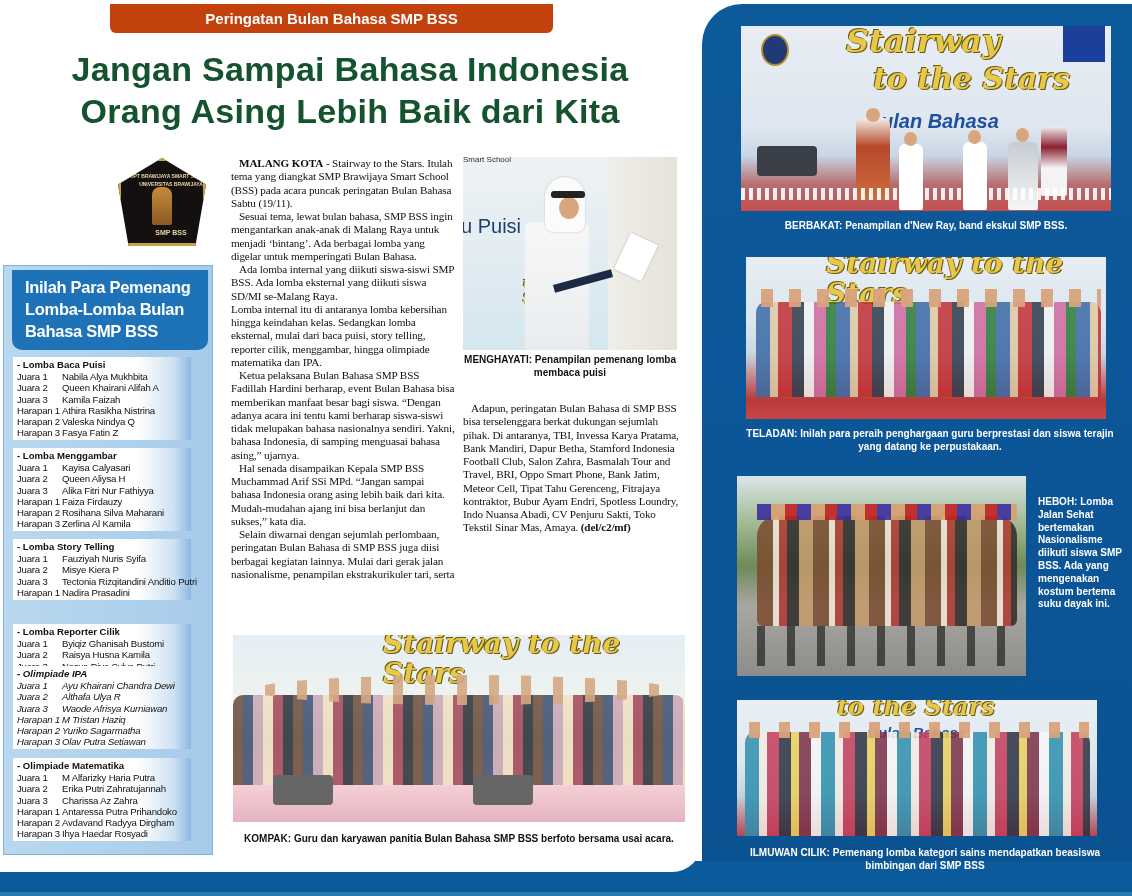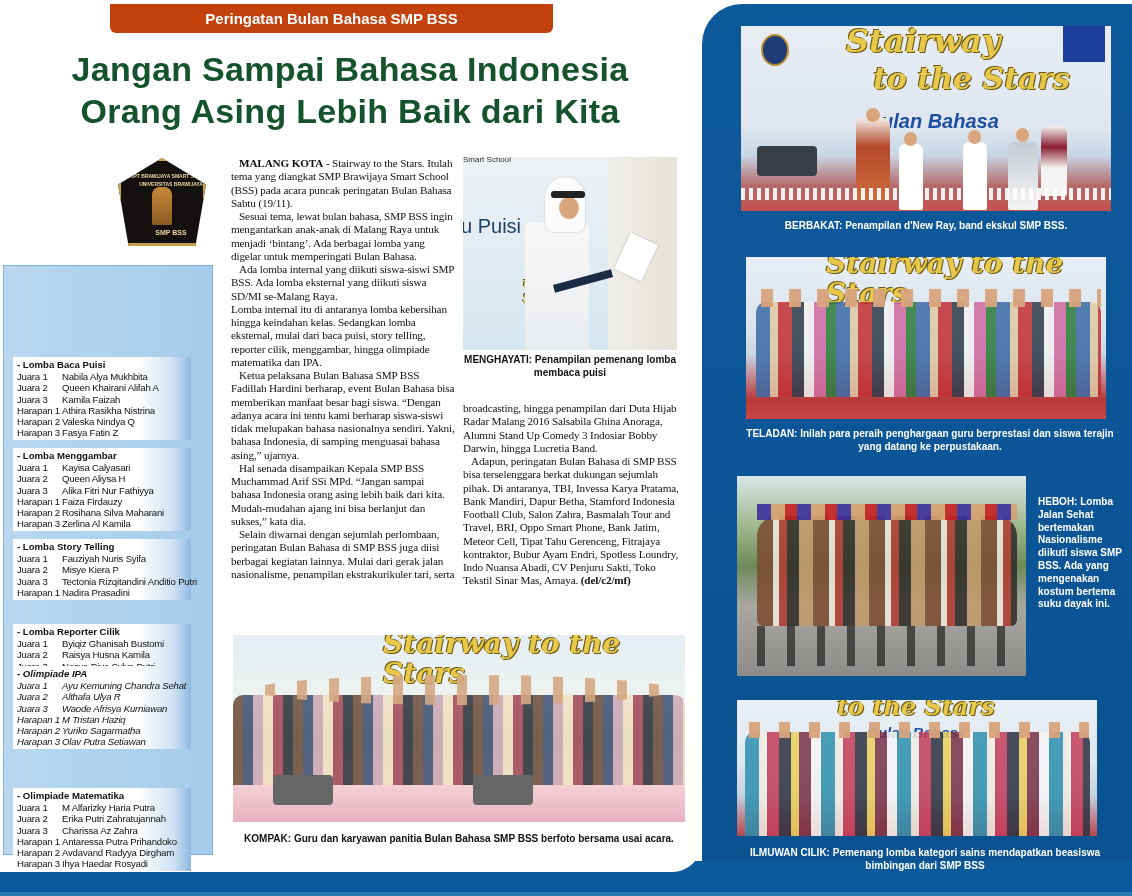--- a/index.html
+++ b/index.html
@@ -131,20 +131,25 @@
 <div class="logo-wrap">
   <div class="logo-shape">
     <div class="logo-text" style="top:12px;font-size:5px;">UPT BRAWIJAYA SMART SCHOOL</div>
     <div class="logo-text" style="top:20px;font-size:5px;">UNIVERSITAS BRAWIJAYA</div>
     <div class="logo-figure" style="left:31px;top:26px;"></div>
     <div class="logo-text" style="top:68px;font-size:7px;">SMP BSS</div>
   </div>
 </div>
 
 <div class="winners">
+  <div class="winners-title">
+    <span>Inilah Para Pemenang</span><br>
+    <span>Lomba-Lomba Bulan</span><br>
+    <span>Bahasa SMP BSS</span>
+  </div>
 
   <div class="cat" style="top:91px;">
     <div class="cat-title">- Lomba Baca Puisi</div>
     <div class="row">
         <span class="rank">Juara 1</span>
         <span class="name">Nabila Alya Mukhbita</span>
       </div>
     <div class="row">
         <span class="rank">Juara 2</span>
         <span class="name">Queen Khairani Alifah A</span>
@@ -228,21 +233,21 @@
     <div class="row">
         <span class="rank">Juara 3</span>
         <span class="name">Nasya Diva Sylva Putri</span>
       </div>
   </div>
 
   <div class="cat" style="top:400px;font-style:italic;">
     <div class="cat-title">- Olimpiade IPA</div>
     <div class="row">
         <span class="rank">Juara 1</span>
-        <span class="name">Ayu Kemuning Chandra Sehat</span>
+        <span class="name">Ayu Khairani Chandra Dewi</span>
       </div>
     <div class="row">
         <span class="rank">Juara 2</span>
         <span class="name">Althafa Ulya R</span>
       </div>
     <div class="row">
         <span class="rank">Juara 3</span>
         <span class="name">Waode Afrisya Kurniawan</span>
       </div>
     <div class="row">
@@ -252,21 +257,21 @@
     <div class="row">
         <span class="rank">Harapan 2</span>
         <span class="name">Yuriko Sagarmatha</span>
       </div>
     <div class="row">
         <span class="rank">Harapan 3</span>
         <span class="name">Olav Putra Setiawan</span>
       </div>
   </div>
 
-  <div class="cat" style="top:492px;margin-top:30px;">
+  <div class="cat" style="top:492px;">
     <div class="cat-title">- Olimpiade Matematika</div>
     <div class="row">
         <span class="rank">Juara 1</span>
         <span class="name">M Alfarizky Haria Putra</span>
       </div>
     <div class="row">
         <span class="rank">Juara 2</span>
         <span class="name">Erika Putri Zahratujannah</span>
       </div>
     <div class="row">
@@ -292,21 +297,20 @@
   <p><b>MALANG KOTA</b><span> - Stairway to the Stars. Itulah tema yang diangkat SMP Brawijaya Smart School (BSS) pada acara puncak peringatan Bulan Bahasa Sabtu (19/11).</span></p>
   <p>Sesuai tema, lewat bulan bahasa, SMP BSS ingin mengantarkan anak-anak di Malang Raya untuk menjadi ‘bintang’. Ada berbagai lomba yang digelar untuk memperingati Bulan Bahasa.</p>
   <p>Ada lomba internal yang diikuti siswa-siswi SMP BSS. Ada lomba eksternal yang diikuti siswa SD/MI se-Malang Raya.</p>
   <p class="noindent">Lomba internal itu di antaranya lomba kebersihan hingga keindahan kelas. Sedangkan lomba eksternal, mulai dari baca puisi, story telling, reporter cilik, menggambar, hingga olimpiade matematika dan IPA.</p>
   <p>Ketua pelaksana Bulan Bahasa SMP BSS Fadillah Hardini berharap, event Bulan Bahasa bisa memberikan manfaat besar bagi siswa. “Dengan adanya acara ini tentu kami berharap siswa-siswi tidak melupakan bahasa nasionalnya sendiri. Yakni, bahasa Indonesia, di samping menguasai bahasa asing,” ujarnya.</p>
   <p>Hal senada disampaikan Kepala SMP BSS Muchammad Arif SSi MPd. “Jangan sampai bahasa Indonesia orang asing lebih baik dari kita. Mudah-mudahan ajang ini bisa berlanjut dan sukses,” kata dia.</p>
   <p>Selain diwarnai dengan sejumlah perlombaan, peringatan Bulan Bahasa di SMP BSS juga diisi berbagai kegiatan lainnya. Mulai dari gerak jalan nasionalisme, penampilan ekstrakurikuler tari, serta</p>
 </div>
 
 <div class="col col2">
-  <p class="noindent">broadcasting, hingga penampilan dari Duta Hijab Radar Malang 2016 Salsabila Ghina Anoraga, Alumni Stand Up Comedy 3 Indosiar Bobby Darwin, hingga Lucretia Band.</p>
   <p><span>Adapun, peringatan Bulan Bahasa di SMP BSS bisa terselenggara berkat dukungan sejumlah pihak. Di antaranya,  TBI, Invessa Karya Pratama, Bank Mandiri, Dapur Betha, Stamford Indonesia Football Club, Salon Zahra, Basmalah Tour and Travel, BRI, Oppo Smart Phone, Bank Jatim, Meteor Cell, Tipat Tahu Gerenceng, Fitrajaya kontraktor, Bubur Ayam Endri, Spotless Loundry, Indo Nuansa Abadi, CV Penjuru Sakti, Toko Tekstil Sinar Mas, Amaya. </span><b>(del/c2/mf)</b></p>
 </div>
 
 <div class="photo photo-puisi">
   <div class="bg" style="background:linear-gradient(90deg,#e8ecef 0%,#f3f3f0 55%,#e6e2d8 100%);"></div>
   <div style="position:absolute;left:0;top:0;width:145px;height:193px;background:linear-gradient(180deg,#eef2f4 0%,#e2ecf2 50%,#d5e7ef 100%);"></div>
   <div style="position:absolute;left:0;top:-2px;font-size:8px;color:#333;font-family:'Liberation Sans',sans-serif;">Smart School</div>
   <div style="position:absolute;left:-2px;top:58px;font-size:20px;color:#1d3f6b;font-family:'Liberation Sans',sans-serif;">u Puisi</div>
   <div class="banner-text" style="left:16px;top:118px;font-size:12px;width:60px;line-height:16px;margin-left:44px;">rway the Stars</div>
   <div class="person" style="left:62px;top:65px;width:64px;height:128px;background:linear-gradient(180deg,#f7f7f7,#e9ecef);"></div>

